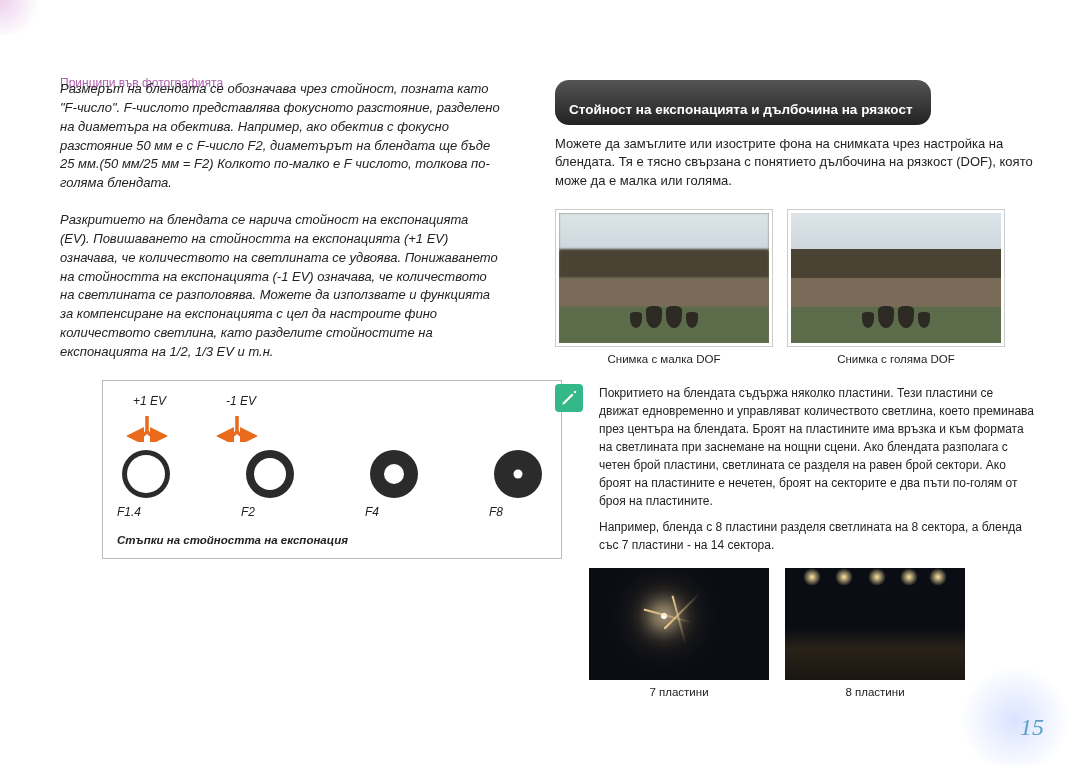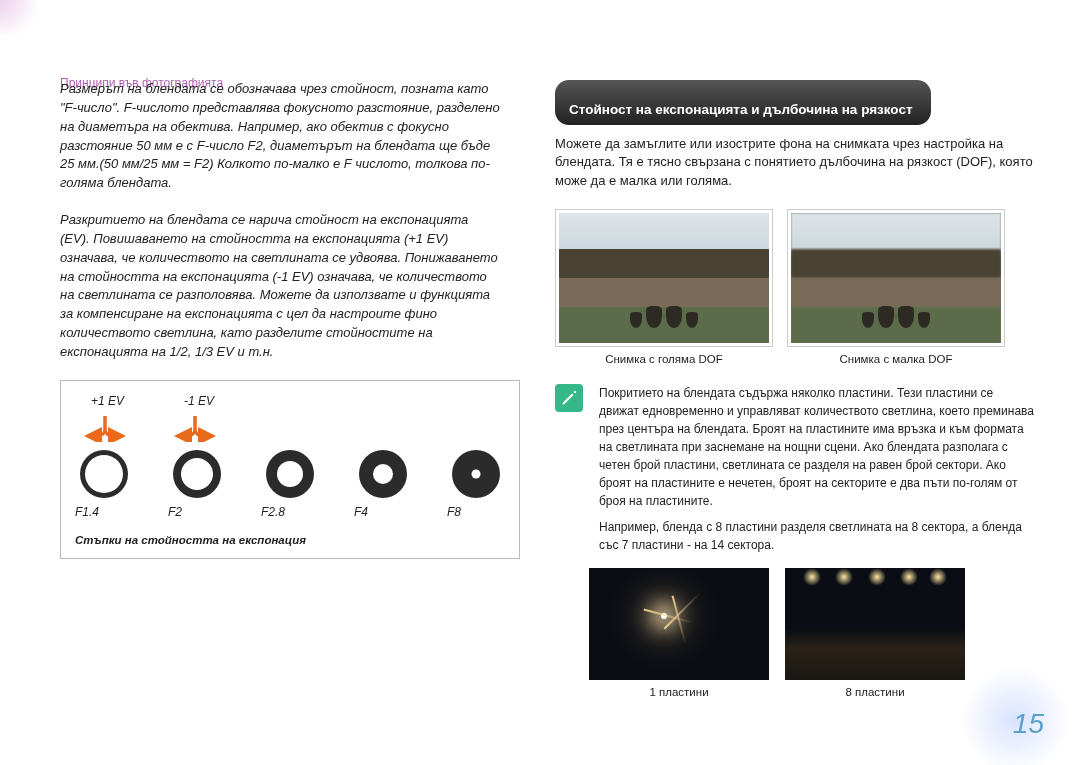--- a/index.html
+++ b/index.html
@@ -38,20 +38,21 @@
     width: 440px;
     font-style: italic;
   }
   .para { margin-bottom: 18px; }
 
   .diagram-box {
     border: 1px solid #bbb;
     width: 430px;
     padding: 12px 14px 10px 14px;
     margin-top: 6px;
+    margin-left: 42px;
   }
   .ev-labels { display:flex; gap:60px; padding-left:16px; font-size:12px;}
   .arrow-row svg { display:block; margin-top:4px; margin-bottom:6px;}
   .aperture-row { display:flex; justify-content:space-between; align-items:center; }
   .ap { width:58px; text-align:left; }
   .ap-svg { display:block; margin:auto; }
   .ap-label { font-size:12px; margin-top:4px; }
   .diagram-caption { font-weight:bold; font-size:11.5px; margin-top:10px;}
 
   .right-col {
@@ -95,22 +96,22 @@
   .night-row { display:flex; gap:16px; margin-top:6px; justify-content:flex-start; padding-left:34px;}
   .night-box { width:180px; }
   .night-img { height:112px; background:#0a0d14; position:relative; overflow:hidden;}
   .flare { position:absolute; left:40%; top:40%; width:6px; height:6px; background:#fff; border-radius:50%; box-shadow:0 0 20px 10px rgba(255,230,180,0.8), 0 0 40px 18px rgba(255,200,120,0.3);}
   .streak { position:absolute; background:linear-gradient(75deg, rgba(255,220,150,0.9), rgba(255,220,150,0)); height:2px;}
   .buildings { position:absolute; left:0; right:0; bottom:0; height:45%; background:linear-gradient(to top,#1a1612,#2a2218 60%,#0b0e14); }
   .light-dot { position:absolute; width:18px; height:18px; border-radius:50%; background:radial-gradient(circle, rgba(255,230,160,1), rgba(255,200,100,0) 70%);}
 
   .page-num {
     position:absolute; right:36px; bottom:20px;
-    font-family: Liberation Sans, sans-serif; font-style:italic;
-    font-size:28px; color:#5aa0c8;
+    font-family: Liberation Serif, serif; font-style:italic;
+    font-size:24px; color:#5aa0c8;
   }
 </style>
 </head>
 <body>
 
 <div class="bg-blur-tl"></div>
 <div class="bg-blur-br"></div>
 
 <div class="header-title">Принципи във фотографията</div>
 
@@ -147,27 +148,20 @@
       <div class="ap">
         <svg class="ap-svg" width="52" height="52">
             <circle cx="26" cy="26" r="24" fill="#2b2b2b"></circle>
             <circle cx="26" cy="26" r="16" fill="#fff"></circle>
           </svg>
         <div class="ap-label">F2</div>
       </div>
       <div class="ap">
         <svg class="ap-svg" width="52" height="52">
             <circle cx="26" cy="26" r="24" fill="#2b2b2b"></circle>
-            <circle cx="26" cy="26" r="13" fill="#fff"></circle>
-          </svg>
-        <div class="ap-label">F2.8</div>
-      </div>
-      <div class="ap">
-        <svg class="ap-svg" width="52" height="52">
-            <circle cx="26" cy="26" r="24" fill="#2b2b2b"></circle>
             <circle cx="26" cy="26" r="10" fill="#fff"></circle>
           </svg>
         <div class="ap-label">F4</div>
       </div>
       <div class="ap">
         <svg class="ap-svg" width="52" height="52">
             <circle cx="26" cy="26" r="24" fill="#2b2b2b"></circle>
             <circle cx="26" cy="26" r="4.5" fill="#fff"></circle>
           </svg>
         <div class="ap-label">F8</div>
@@ -175,54 +169,54 @@
     </div>
     <div class="diagram-caption">Стъпки на стойността на експонация</div>
   </div>
 </div>
 
 <div class="right-col">
   <div class="section-pill">Стойност на експонацията и дълбочина на рязкост</div>
   <div class="para">Можете да замъглите или изострите фона на снимката чрез настройка на блендата. Тя е тясно свързана с понятието дълбочина на рязкост (DOF), която може да е малка или голяма.</div>
 
   <div class="img-row">
+    <div>
+      <div class="img-box">
+          <div class="img-inner">
+        <div class="sky blur"></div>
+            <div class="roof blur"></div>
+            <div class="wall blur"></div>
+            <div class="grass blur"></div>
+        <div class="pots">
+              <div class="pot s"></div>
+              <div class="pot"></div>
+              <div class="pot"></div>
+              <div class="pot s"></div>
+            </div>
+      </div>
+        </div>
+      <div class="img-caption">Снимка с малка DOF</div>
+    </div>
     <div>
       <div class="img-box">
           <div class="img-inner">
         <div class="sky"></div>
             <div class="roof"></div>
             <div class="wall"></div>
             <div class="grass"></div>
         <div class="pots">
               <div class="pot s"></div>
               <div class="pot"></div>
               <div class="pot"></div>
               <div class="pot s"></div>
             </div>
       </div>
         </div>
       <div class="img-caption">Снимка с голяма DOF</div>
     </div>
-    <div>
-      <div class="img-box">
-          <div class="img-inner">
-        <div class="sky blur"></div>
-            <div class="roof blur"></div>
-            <div class="wall blur"></div>
-            <div class="grass blur"></div>
-        <div class="pots">
-              <div class="pot s"></div>
-              <div class="pot"></div>
-              <div class="pot"></div>
-              <div class="pot s"></div>
-            </div>
-      </div>
-        </div>
-      <div class="img-caption">Снимка с малка DOF</div>
-    </div>
   </div>
 
   <div class="info-box">
     <div class="info-icon">
       <svg viewBox="0 0 24 24">
           <path d="M3 21l3-1 12-12-2-2L4 18l-1 3zM18 4l2 2 2-2-2-2-2 2z"></path>
         </svg>
     </div>
     <div class="info-text">
       <p>Покритието на блендата съдържа няколко пластини. Тези пластини се движат едновременно и управляват количеството светлина, което преминава през центъра на блендата. Броят на пластините има връзка и към формата на светлината при заснемане на нощни сцени. Ако блендата разполага с четен брой пластини, светлината се разделя на равен брой сектори. Ако броят на пластините е нечетен, броят на секторите е два пъти по-голям от броя на пластините.</p>
@@ -231,21 +225,21 @@
   </div>
 
   <div class="night-row">
     <div class="night-box">
       <div class="night-img">
         <div class="flare"></div>
         <div class="streak" style="left:30%; top:42%; width:50px; transform:rotate(15deg);"></div>
         <div class="streak" style="left:38%; top:38%; width:50px; transform:rotate(-45deg);"></div>
         <div class="streak" style="left:36%; top:46%; width:50px; transform:rotate(75deg);"></div>
       </div>
-      <div class="img-caption">1 пластини</div>
+      <div class="img-caption">7 пластини</div>
     </div>
     <div class="night-box">
       <div class="night-img">
         <div class="buildings"></div>
         <div class="light-dot" style="left:10%;"></div>
         <div class="light-dot" style="left:28%;"></div>
         <div class="light-dot" style="left:46%;"></div>
         <div class="light-dot" style="left:64%;"></div>
         <div class="light-dot" style="left:80%;"></div>
       </div>

